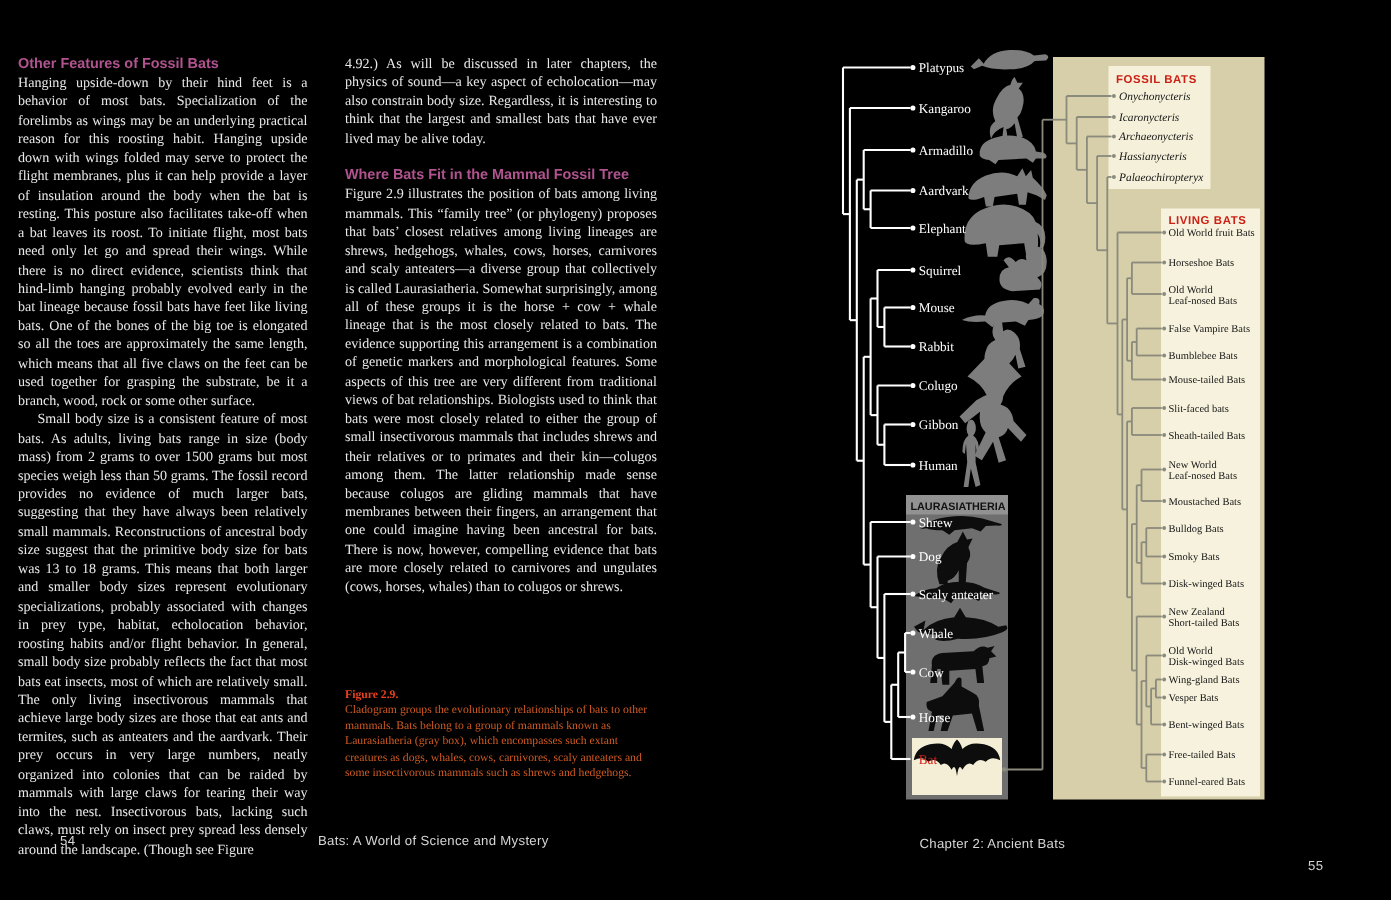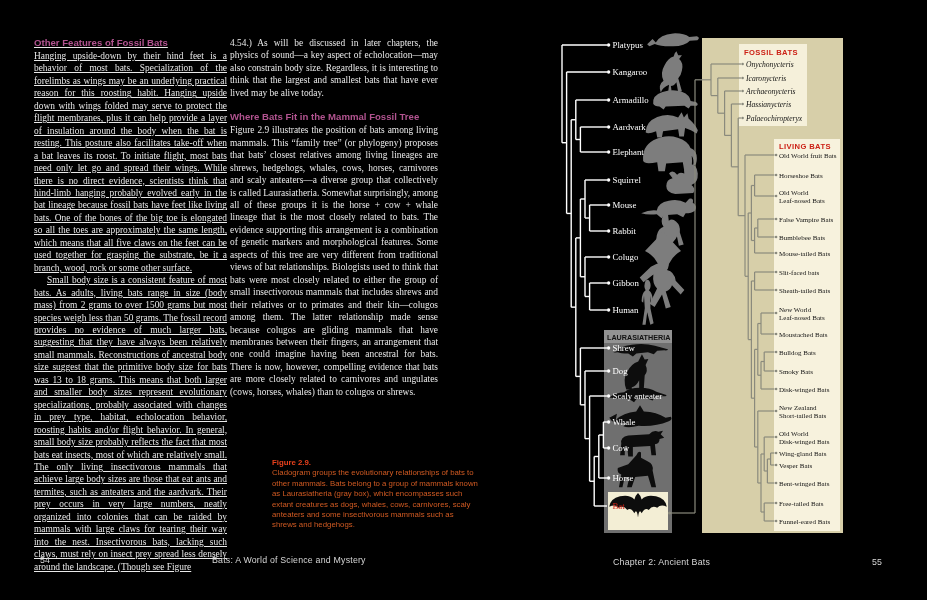--- a/index.html
+++ b/index.html
@@ -2,55 +2,55 @@
 <html><head>
 <meta charset="utf-8">
 <style>
   html,body{margin:0;padding:0;background:#000;}
   body{width:927px;height:600px;position:relative;overflow:hidden;font-family:"Liberation Serif",serif;}
   .col{position:absolute;color:#e9e9e9;font-size:9.4px;line-height:12.45px;text-align:justify;}
   .col p{margin:0;}
   .col p.indent{text-indent:13px;}
   .head{font-family:"Liberation Sans",sans-serif;font-weight:bold;font-size:9.6px;color:#b1538f;margin:0 0 1px 0;text-align:left;line-height:12px;}
   .head2{margin-top:12px;}
-  .caption{position:absolute;width:206px;font-family:Liberation Sans, sans-serif;font-size:7.8px;line-height:10.4px;color:#d05a22;text-align:left;margin-left:42px;}
+  .caption{position:absolute;width:206px;font-family:Liberation Serif, serif;font-size:7.8px;line-height:10.4px;color:#d05a22;text-align:left;}
   .cap-title{color:#e8401c;font-weight:bold;}
   .footer{position:absolute;font-family:"Liberation Sans",sans-serif;font-size:8.8px;letter-spacing:.2px;color:#d6d6d6;}
   svg{position:absolute;left:0;top:0;}
   .taxon{font-family:"Liberation Serif",serif;font-size:8.8px;fill:#ffffff;}
   .taxon.red{fill:#d42015;}
   .fossil{font-family:"Liberation Serif",serif;font-style:italic;font-size:7.6px;fill:#141414;}
   .living{font-family:"Liberation Serif",serif;font-size:7px;fill:#141414;}
   .red-head{font-family:"Liberation Sans",sans-serif;font-weight:bold;font-size:7.6px;fill:#cc2015;letter-spacing:.4px;}
   .laura{font-family:"Liberation Sans",sans-serif;font-weight:bold;font-size:7.2px;fill:#111;}
 </style>
 </head>
 <body>
 
-<div class="col" style="left:34px;top:37px;width:193px;text-decoration:underline;">
+<div class="col" style="left:12px;top:37px;width:193px;">
   <div class="head">Other Features of Fossil Bats</div>
   <p>Hanging upside-down by their hind feet is a behavior of most bats. Specialization of the forelimbs as wings may be an underlying practical reason for this roosting habit. Hanging upside down with wings folded may serve to protect the flight membranes, plus it can help provide a layer of insulation around the body when the bat is resting. This posture also facilitates take-off when a bat leaves its roost. To initiate flight, most bats need only let go and spread their wings. While there is no direct evidence, scientists think that hind-limb hanging probably evolved early in the bat lineage because fossil bats have feet like living bats. One of the bones of the big toe is elongated so all the toes are approximately the same length, which means that all five claws on the feet can be used together for grasping the substrate, be it a branch, wood, rock or some other surface.</p>
   <p class="indent">Small body size is a consistent feature of most bats. As adults, living bats range in size (body mass) from 2 grams to over 1500 grams but most species weigh less than 50 grams. The fossil record provides no evidence of much larger bats, suggesting that they have always been relatively small mammals. Reconstructions of ancestral body size suggest that the primitive body size for bats was 13 to 18 grams. This means that both larger and smaller body sizes represent evolutionary specializations, probably associated with changes in prey type, habitat, echolocation behavior, roosting habits and/or flight behavior. In general, small body size probably reflects the fact that most bats eat insects, most of which are relatively small. The only living insectivorous mammals that achieve large body sizes are those that eat ants and termites, such as anteaters and the aardvark. Their prey occurs in very large numbers, neatly organized into colonies that can be raided by mammals with large claws for tearing their way into the nest. Insectivorous bats, lacking such claws, must rely on insect prey spread less densely around the landscape. (Though see Figure</p>
 </div>
 
 <div class="col" style="left:230px;top:37px;width:208px;">
-  <p>4.54.) As will be discussed in later chapters, the physics of sound—a key aspect of echolocation—may also constrain body size. Regardless, it is interesting to think that the largest and smallest bats that have ever lived may be alive today.</p>
+  <p>4.92.) As will be discussed in later chapters, the physics of sound—a key aspect of echolocation—may also constrain body size. Regardless, it is interesting to think that the largest and smallest bats that have ever lived may be alive today.</p>
   <div class="head head2">Where Bats Fit in the Mammal Fossil Tree</div>
   <p>Figure 2.9 illustrates the position of bats among living mammals. This “family tree” (or phylogeny) proposes that bats’ closest relatives among living lineages are shrews, hedgehogs, whales, cows, horses, carnivores and scaly anteaters—a diverse group that collectively is called Laurasiatheria. Somewhat surprisingly, among all of these groups it is the horse + cow + whale lineage that is the most closely related to bats. The evidence supporting this arrangement is a combination of genetic markers and morphological features. Some aspects of this tree are very different from traditional views of bat relationships. Biologists used to think that bats were most closely related to either the group of small insectivorous mammals that includes shrews and their relatives or to primates and their kin—colugos among them. The latter relationship made sense because colugos are gliding mammals that have membranes between their fingers, an arrangement that one could imagine having been ancestral for bats. There is now, however, compelling evidence that bats are more closely related to carnivores and ungulates (cows, horses, whales) than to colugos or shrews.</p>
 </div>
 
 <div class="caption" style="left:230px;top:458px;">
   <div class="cap-title">Figure 2.9.</div>
   <div>Cladogram groups the evolutionary relationships of bats to other mammals. Bats belong to a group of mammals known as Laurasiatheria (gray box), which encompasses such extant creatures as dogs, whales, cows, carnivores, scaly anteaters and some insectivorous mammals such as shrews and hedgehogs.</div>
 </div>
 
 <div class="footer" style="left:28px;top:555px;padding-left:12px;">54</div>
 <div class="footer" style="left:212px;top:555px;">Bats: A World of Science and Mystery</div>
 <div class="footer" style="left:613px;top:557px;">Chapter 2: Ancient Bats</div>
-<div class="footer" style="left:872px;top:557px;">55</div>
+<div class="footer" style="left:872px;top:572px;">55</div>
 
 <svg id="fig" width="927" height="600" viewBox="0 0 927 600">
   <rect x="604" y="330" width="68" height="203" fill="#6f6f6f"></rect>
   <rect x="604" y="330" width="68" height="13" fill="#929292"></rect>
   <rect x="702" y="38" width="141" height="495" fill="#d7cfa9"></rect>
   <rect x="739" y="44" width="68" height="82" fill="#f5f0da"></rect>
   <rect x="774" y="139" width="66" height="392" fill="#f7f2dd"></rect>
   <rect x="608" y="492" width="60" height="38" fill="#f3eed5"></rect>
   <text x="607" y="340" class="laura">LAURASIATHERIA</text>
   <text x="744" y="55" class="red-head">FOSSIL BATS</text>

